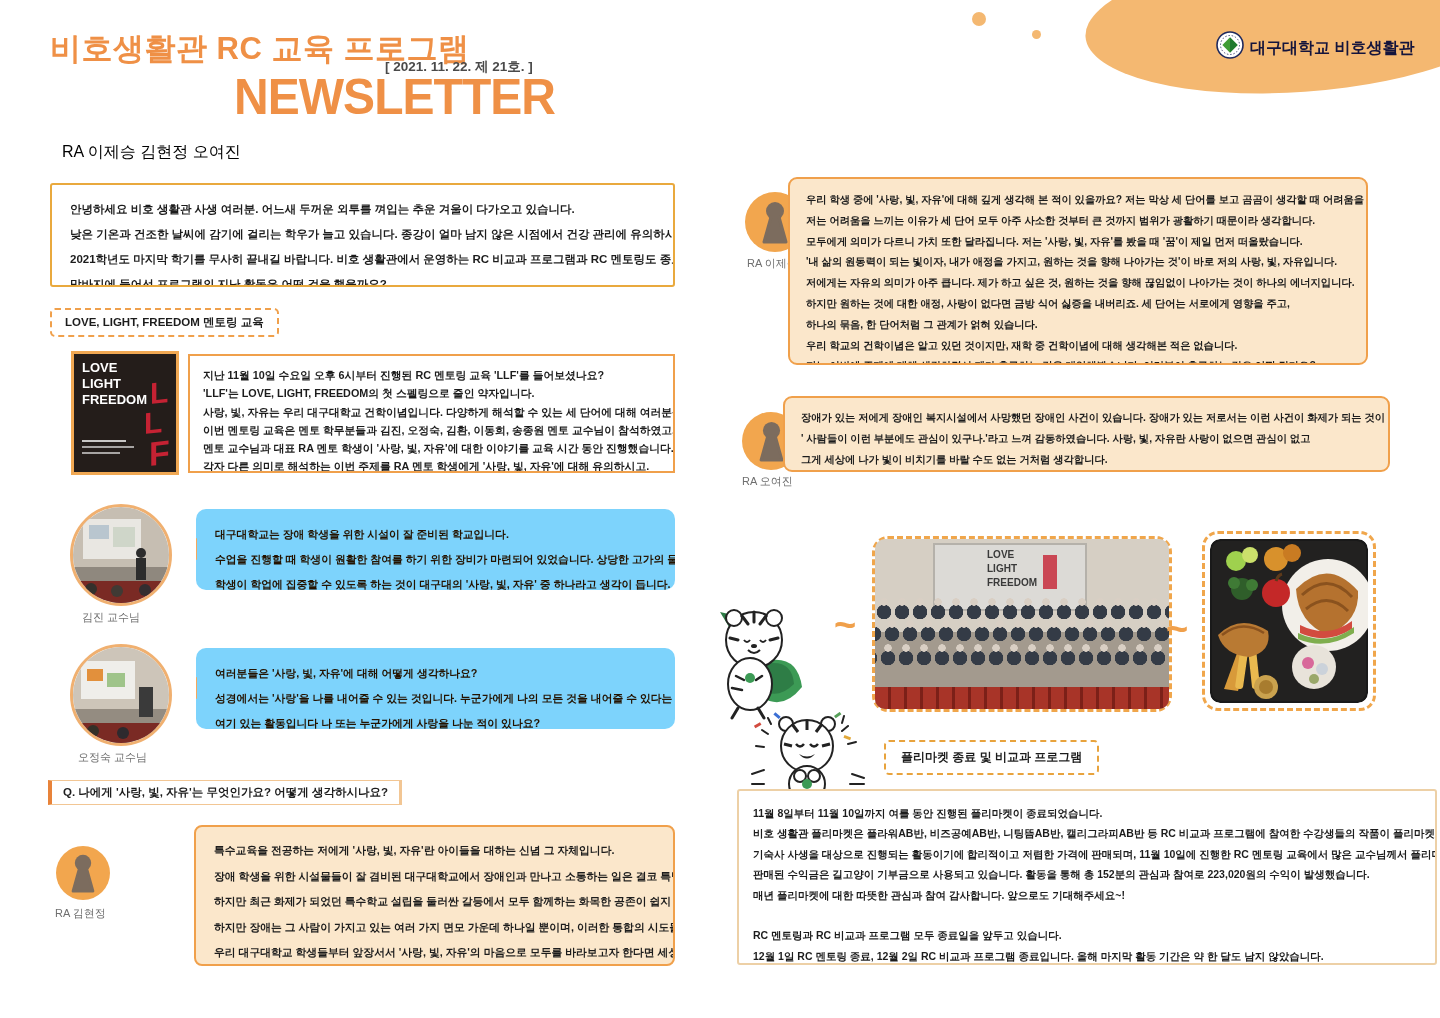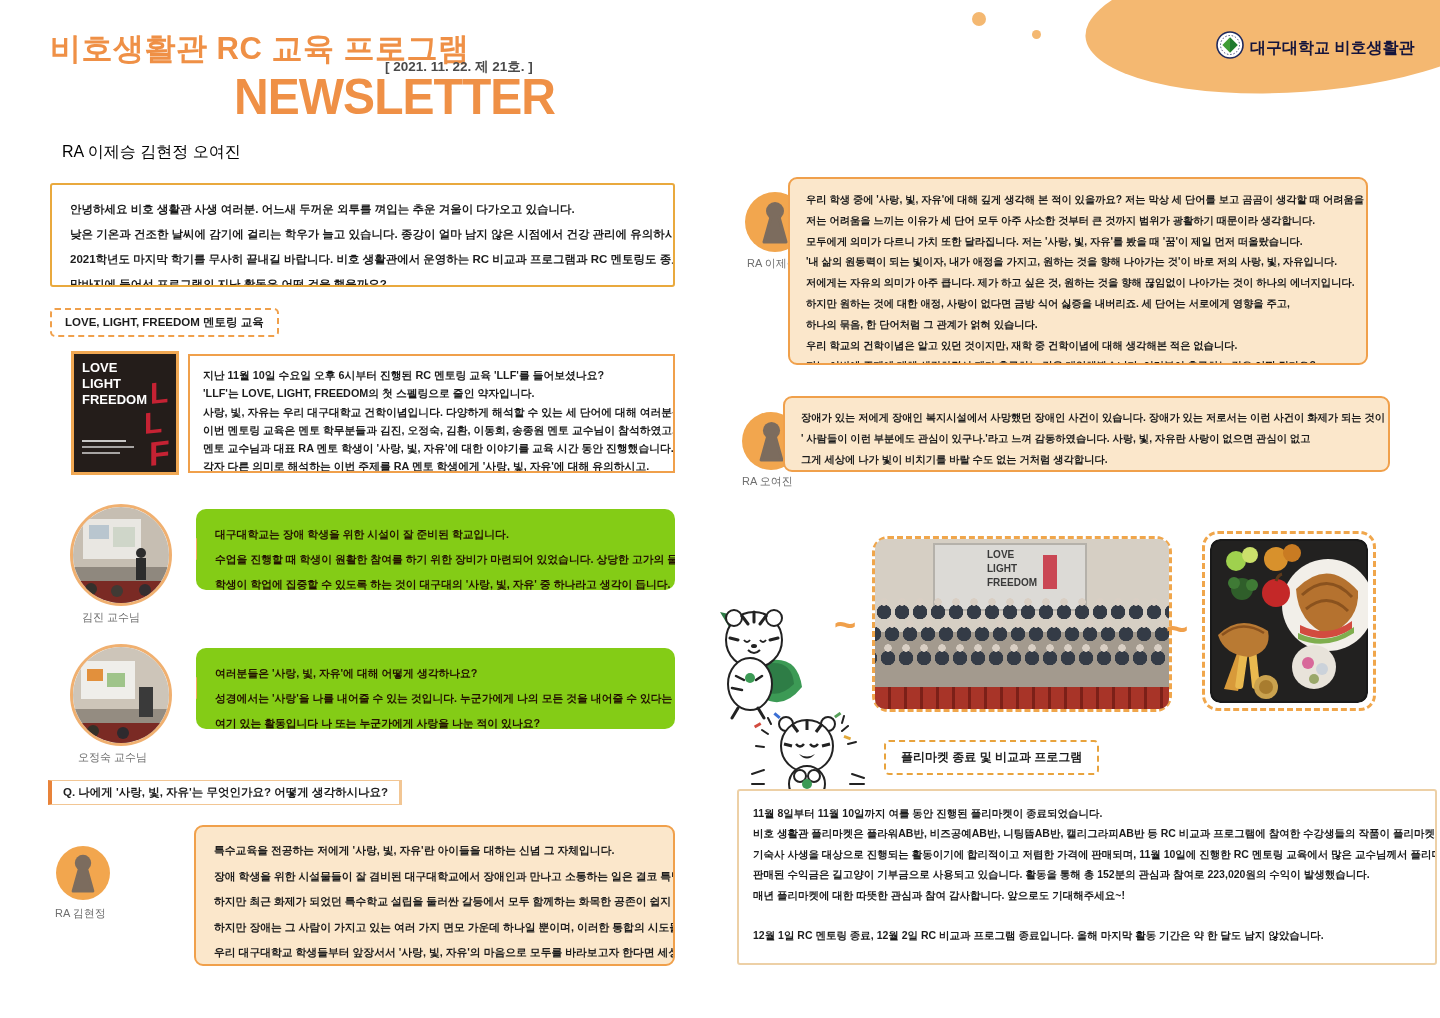--- a/index.html
+++ b/index.html
@@ -1,21 +1,21 @@
 <!DOCTYPE html>
 <html><head>
 <meta charset="utf-8">
 <style>
   html,body{margin:0;padding:0;background:#ffffff;}
   #page{position:relative;width:1440px;height:1018px;background:#fff;overflow:hidden;
         font-family:"Liberation Sans","DejaVu Sans",sans-serif;color:#1c1c1c;}
   .abs{position:absolute;}
   .tl{white-space:nowrap;}
   .ttl{font-weight:800;color:#EF9046;letter-spacing:.5px;}
-  .bub-solid{background:#84cc16;border-radius:10px;overflow:hidden;}
+  .bub-solid{background:#7dd3fc;border-radius:10px;overflow:hidden;}
   .bub-cream{background:#FBE7CB;border:2px solid #F0A04B;border-radius:9px;overflow:hidden;}
   .tail{width:0;height:0;position:absolute;}
   .tail-solid{border-top:11px solid transparent;border-bottom:11px solid transparent;border-right:18px solid #F5A85D;}
   .tail-cream{border-top:10px solid transparent;border-bottom:10px solid transparent;border-right:16px solid #F0A04B;}
   .tail-cream-in{border-top:8px solid transparent;border-bottom:8px solid transparent;border-right:13px solid #FBE7CB;}
   .dashed-box{border:2px dashed #F0A04B;border-radius:5px;background:#fff;}
   .avatar{border-radius:50%;background:#F2A64E;display:flex;align-items:center;justify-content:center;}
   .avlabel{color:#6f6f6f;font-size:11px;text-align:center;white-space:nowrap;}
   .photo-dashed{border:3px dashed #F0A64B;border-radius:16px;padding:5px;background:#fff;}
   .tilde{color:#F0A04B;font-size:38px;font-weight:700;}
@@ -132,21 +132,21 @@
   <div class="abs tl" style="left:48px;top:780px;padding:4px 11px;font-size:11.5px;font-weight:800;background:#fff;
               border:1px solid #F2C694;border-left:4px solid #E8833A;border-right:3px solid #F2C694;">Q. 나에게 '사랑, 빛, 자유'는 무엇인가요? 어떻게 생각하시나요?</div>
 
   <div class="abs avatar" style="left:56px;top:846px;width:54px;height:54px;">
     <svg width="34" height="40" viewBox="-14 -18 28 44">
       <circle cx="0" cy="-7" r="9" fill="#7c6c5e"></circle>
       <path d="M-11 24 L-4 -1 L4 -1 L11 24 Z" fill="#7c6c5e" stroke="#7c6c5e" stroke-width="3" stroke-linejoin="round"></path>
     </svg>
   </div>
   <div class="abs avlabel" style="left:55px;top:906px;">RA 김현정</div>
-  <div class="abs bub-cream" style="left:194px;top:825px;width:481px;height:141px;padding:11px 18px;box-sizing:border-box;font-size:10.8px;font-weight:700;line-height:25.5px;">
+  <div class="abs bub-cream" style="left:194px;top:825px;width:481px;height:141px;padding:11px 18px;box-sizing:border-box;font-size:10.8px;font-weight:700;line-height:25.5px;border-radius:8px;">
     <span class="tail tail-cream" style="left:-17px;top:20px;"></span>
     <span class="tail tail-cream-in" style="left:-12px;top:22px;"></span>
     <div class="tl">특수교육을 전공하는 저에게 '사랑, 빛, 자유'란 아이들을 대하는 신념 그 자체입니다.</div>
     <div class="tl">장애 학생을 위한 시설물들이 잘 겸비된 대구대학교에서 장애인과 만나고 소통하는 일은 결코 특별한 일이 아닙니다.</div>
     <div class="tl">하지만 최근 화제가 되었던 특수학교 설립을 둘러싼 갈등에서 모두 함께하는 화목한 공존이 쉽지 않다는 사실을 여실히 드러내고 있습니다.</div>
     <div class="tl">하지만 장애는 그 사람이 가지고 있는 여러 가지 면모 가운데 하나일 뿐이며, 이러한 통합의 시도들은 앞으로도 계속될 것입니다.</div>
     <div class="tl">우리 대구대학교 학생들부터 앞장서서 '사랑, 빛, 자유'의 마음으로 모두를 바라보고자 한다면 세상은 지금보다 더 나아질 것입니다.</div>
   </div>
 
   <div class="abs avatar" style="left:745px;top:192px;width:60px;height:60px;">
@@ -284,17 +284,18 @@
   <div class="abs dashed-box tl" style="left:884px;top:740px;padding:7px 15px;font-size:12px;font-weight:800;border-color:#E8A33D;">플리마켓 종료 및 비교과 프로그램</div>
 
   <div class="abs" style="left:737px;top:789px;width:700px;height:176px;border:2px solid #EDD0A6;border-radius:3px;background:#fff;
               padding:12px 14px;box-sizing:border-box;font-size:10.5px;font-weight:700;line-height:20.4px;overflow:hidden;">
     <div class="tl">11월 8일부터 11월 10일까지 여를 동안 진행된 플리마켓이 종료되었습니다.</div>
     <div class="tl">비호 생활관 플리마켓은 플라워AB반, 비즈공예AB반, 니팅뜸AB반, 캘리그라피AB반 등 RC 비교과 프로그램에 참여한 수강생들의 작품이 플리마켓에서 판매되는 활동입니다.</div>
     <div class="tl">기숙사 사생을 대상으로 진행되는 활동이기에 합리적이고 저렴한 가격에 판매되며, 11월 10일에 진행한 RC 멘토링 교육에서 많은 교수님께서 플리마켓을 이용하고 가셨습니다.</div>
     <div class="tl">판매된 수익금은 길고양이 기부금으로 사용되고 있습니다. 활동을 통해 총 152분의 관심과 참여로 223,020원의 수익이 발생했습니다.</div>
     <div class="tl">매년 플리마켓에 대한 따뜻한 관심과 참여 감사합니다. 앞으로도 기대해주세요~!</div>
     <div class="tl">&nbsp;</div>
+    <div class="tl">RC 멘토링과 RC 비교과 프로그램 모두 종료일을 앞두고 있습니다.</div>
     <div class="tl">12월 1일 RC 멘토링 종료, 12월 2일 RC 비교과 프로그램 종료입니다. 올해 마지막 활동 기간은 약 한 달도 남지 않았습니다.</div>
 
   </div>
 
 </div>
 
 </body></html>

